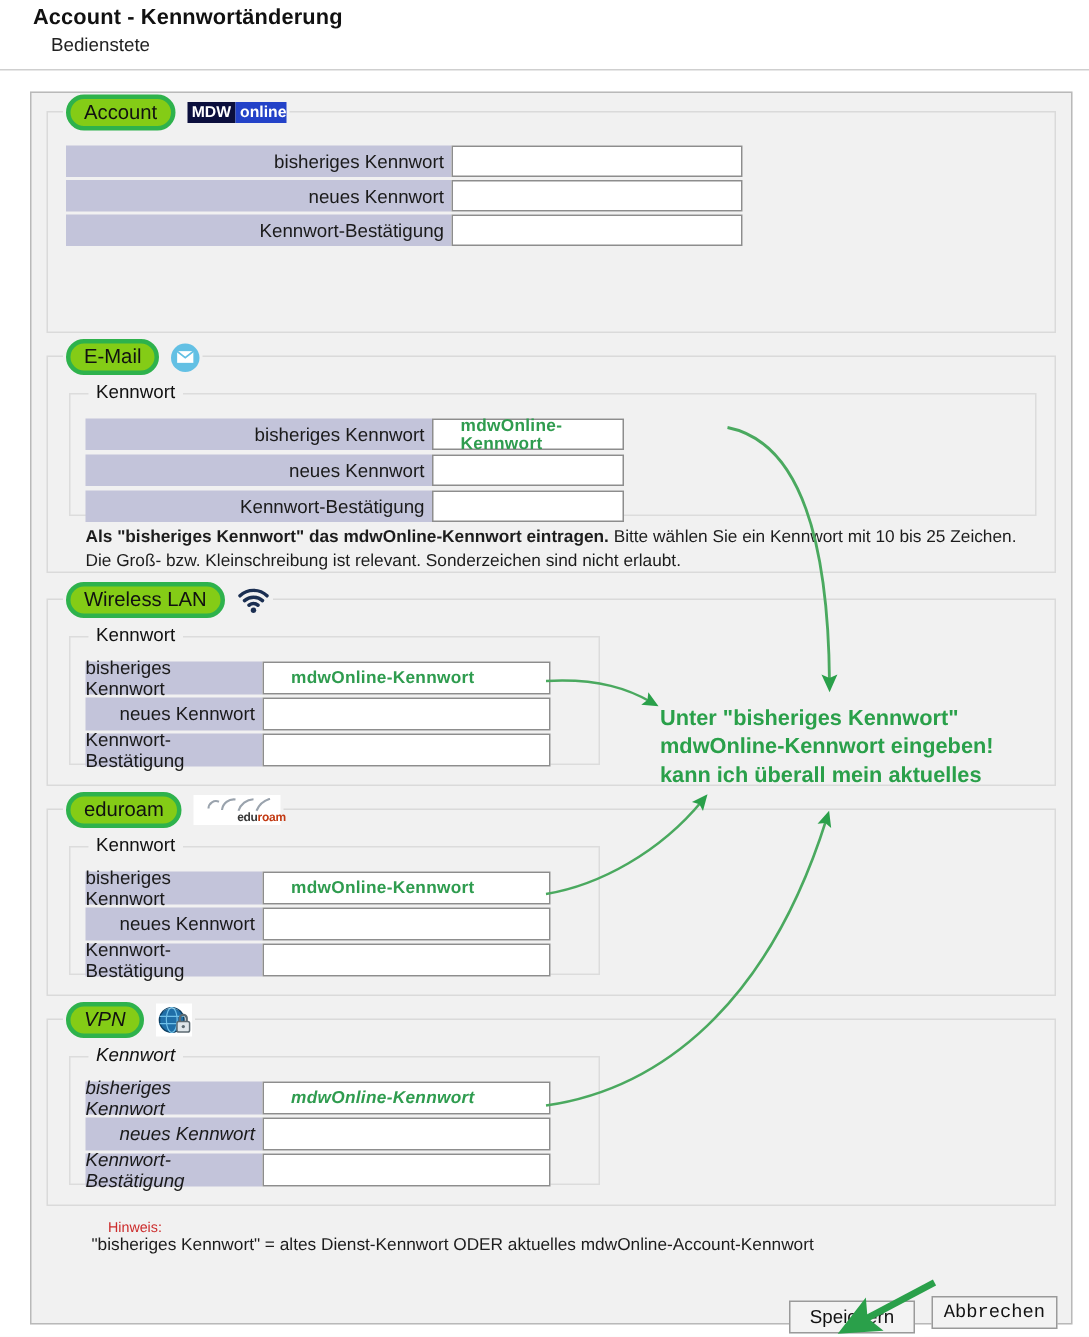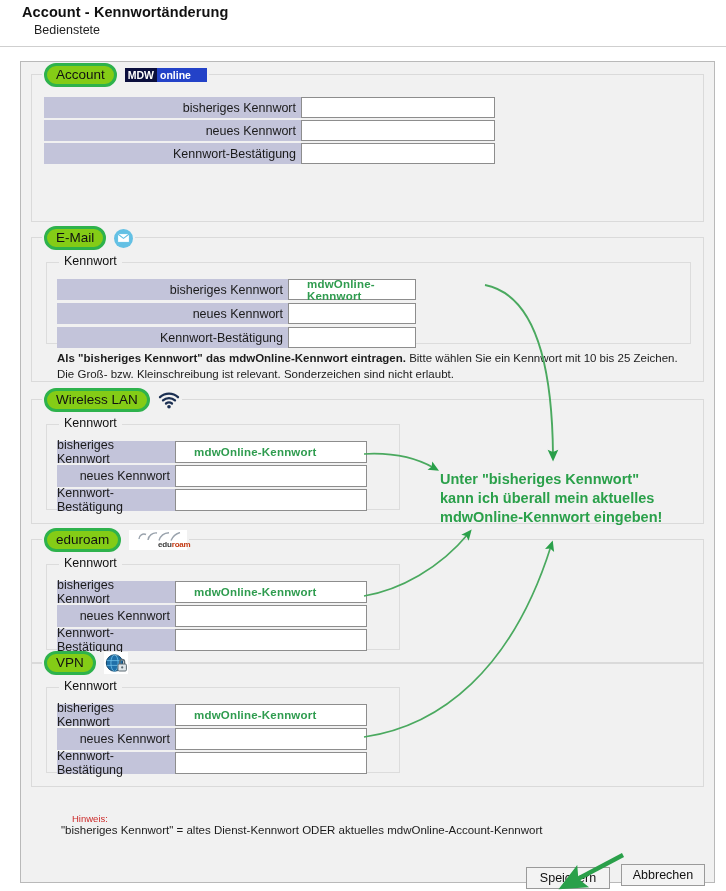--- a/index.html
+++ b/index.html
@@ -95,21 +95,21 @@
   }
   .helptext b { font-weight: bold; }
   .helptext a { color: #2a2ab0; text-decoration: underline; }
 
   
   .mdw-logo {
     display: inline-flex; height: 14px; align-items: flex-end;
     font-size: 10.5px; font-weight: bold; line-height: 14px;
   }
   .mdw-logo .a { background:#0b0f3d; color:#fff; padding: 0 3px; }
-  .mdw-logo .b { background:#2342c8; color:#fff; padding: 0 16px 0 3px; }
+  .mdw-logo .b { background:#2342c8; color:#fff; padding: 0 0 0 3px; }
 
   .mail-icon {
     width: 19px; height: 19px; border-radius: 50%;
     background: #63c0e4; display:flex; align-items:center; justify-content:center;
   }
   .wifi-icon { width: 22px; height: 17px; }
   .eduroam-logo {
     width: 58px; height: 20px; background: #fff;
     display:flex; flex-direction:column; align-items:center; justify-content:flex-end;
     padding-bottom:1px;
@@ -269,21 +269,21 @@
           <div class="lab" style="width:118px;">neues Kennwort</div>
           <div class="inp" style="width:192px;"></div>
         </div>
         <div class="row tight" style="left:10px; top:64px;">
           <div class="lab" style="width:118px;">Kennwort-Bestätigung</div>
           <div class="inp" style="width:192px;"></div>
         </div>
       </div>
     </div>
 
-    <div class="group" style="left:10px; top:600px; width:673px; height:125px;">
+    <div class="group" style="left:10px; top:617px; width:673px; height:125px;font-style:italic;">
       <div class="legend">
         <span class="legend-pill">VPN</span>
         <span class="vpn-icon">
           <svg width="24" height="22" viewBox="0 0 24 22">
             <circle cx="10.5" cy="11" r="8.2" fill="#1f6fa8"></circle>
             <circle cx="10.5" cy="11" r="8.2" fill="none" stroke="#0d3f63" stroke-width="1"></circle>
             <ellipse cx="10.5" cy="11" rx="3.6" ry="8.2" fill="none" stroke="#6fc0e8" stroke-width=".8"></ellipse>
             <path d="M2.4 8.6 H18.6 M2.4 13.4 H18.6" stroke="#6fc0e8" stroke-width=".8" fill="none"></path>
             <path d="M4 6 A9 9 0 0 1 16 5.2 A8 8 0 0 0 4 6 Z" fill="#b9e2f5" opacity=".7"></path>
             <rect x="14" y="12" width="8.4" height="7" rx="1.2" fill="#dfe6ea" stroke="#5c6a72" stroke-width="1"></rect>
@@ -307,27 +307,27 @@
           <div class="lab" style="width:118px;">Kennwort-Bestätigung</div>
           <div class="inp" style="width:192px;"></div>
         </div>
       </div>
     </div>
 
     <div class="notice-label" style="left:4px; top:751px;padding-left:47px;">Hinweis:</div>
     <div class="notice-text" style="left:40px; top:762px;">"bisheriges Kennwort" = altes Dienst-Kennwort ODER aktuelles mdwOnline-Account-Kennwort</div>
 
     <button class="btn" style="left:505px; top:805px; width:84px;">Speichern</button>
-    <button class="btn" style="left:600px; top:802px; width:84px;">Abbrechen</button>
+    <button class="btn" style="left:600px; top:802px; width:84px;font-family:Liberation Mono, monospace;">Abbrechen</button>
   </div>
 
   <div class="annot">
     <div>Unter "bisheriges Kennwort"</div>
+    <div>mdwOnline-Kennwort eingeben!</div>
     <div>kann ich überall mein aktuelles</div>
-    <div>mdwOnline-Kennwort eingeben!</div>
   </div>
 
   <svg id="arrows">
     <defs>
       <marker id="ah" markerWidth="7" markerHeight="7" refX="3.2" refY="3.2" orient="auto">
         <path d="M0.4,0.4 L6.6,3.2 L0.4,6.0 L1.6,3.2 Z" fill="#2aa04a"></path>
       </marker>
     </defs>
 
     <path d="M485,285 C520,292 552,330 553,455" fill="none" stroke="#4aa95f" stroke-width="1.9" marker-end="url(#ah)"></path>

